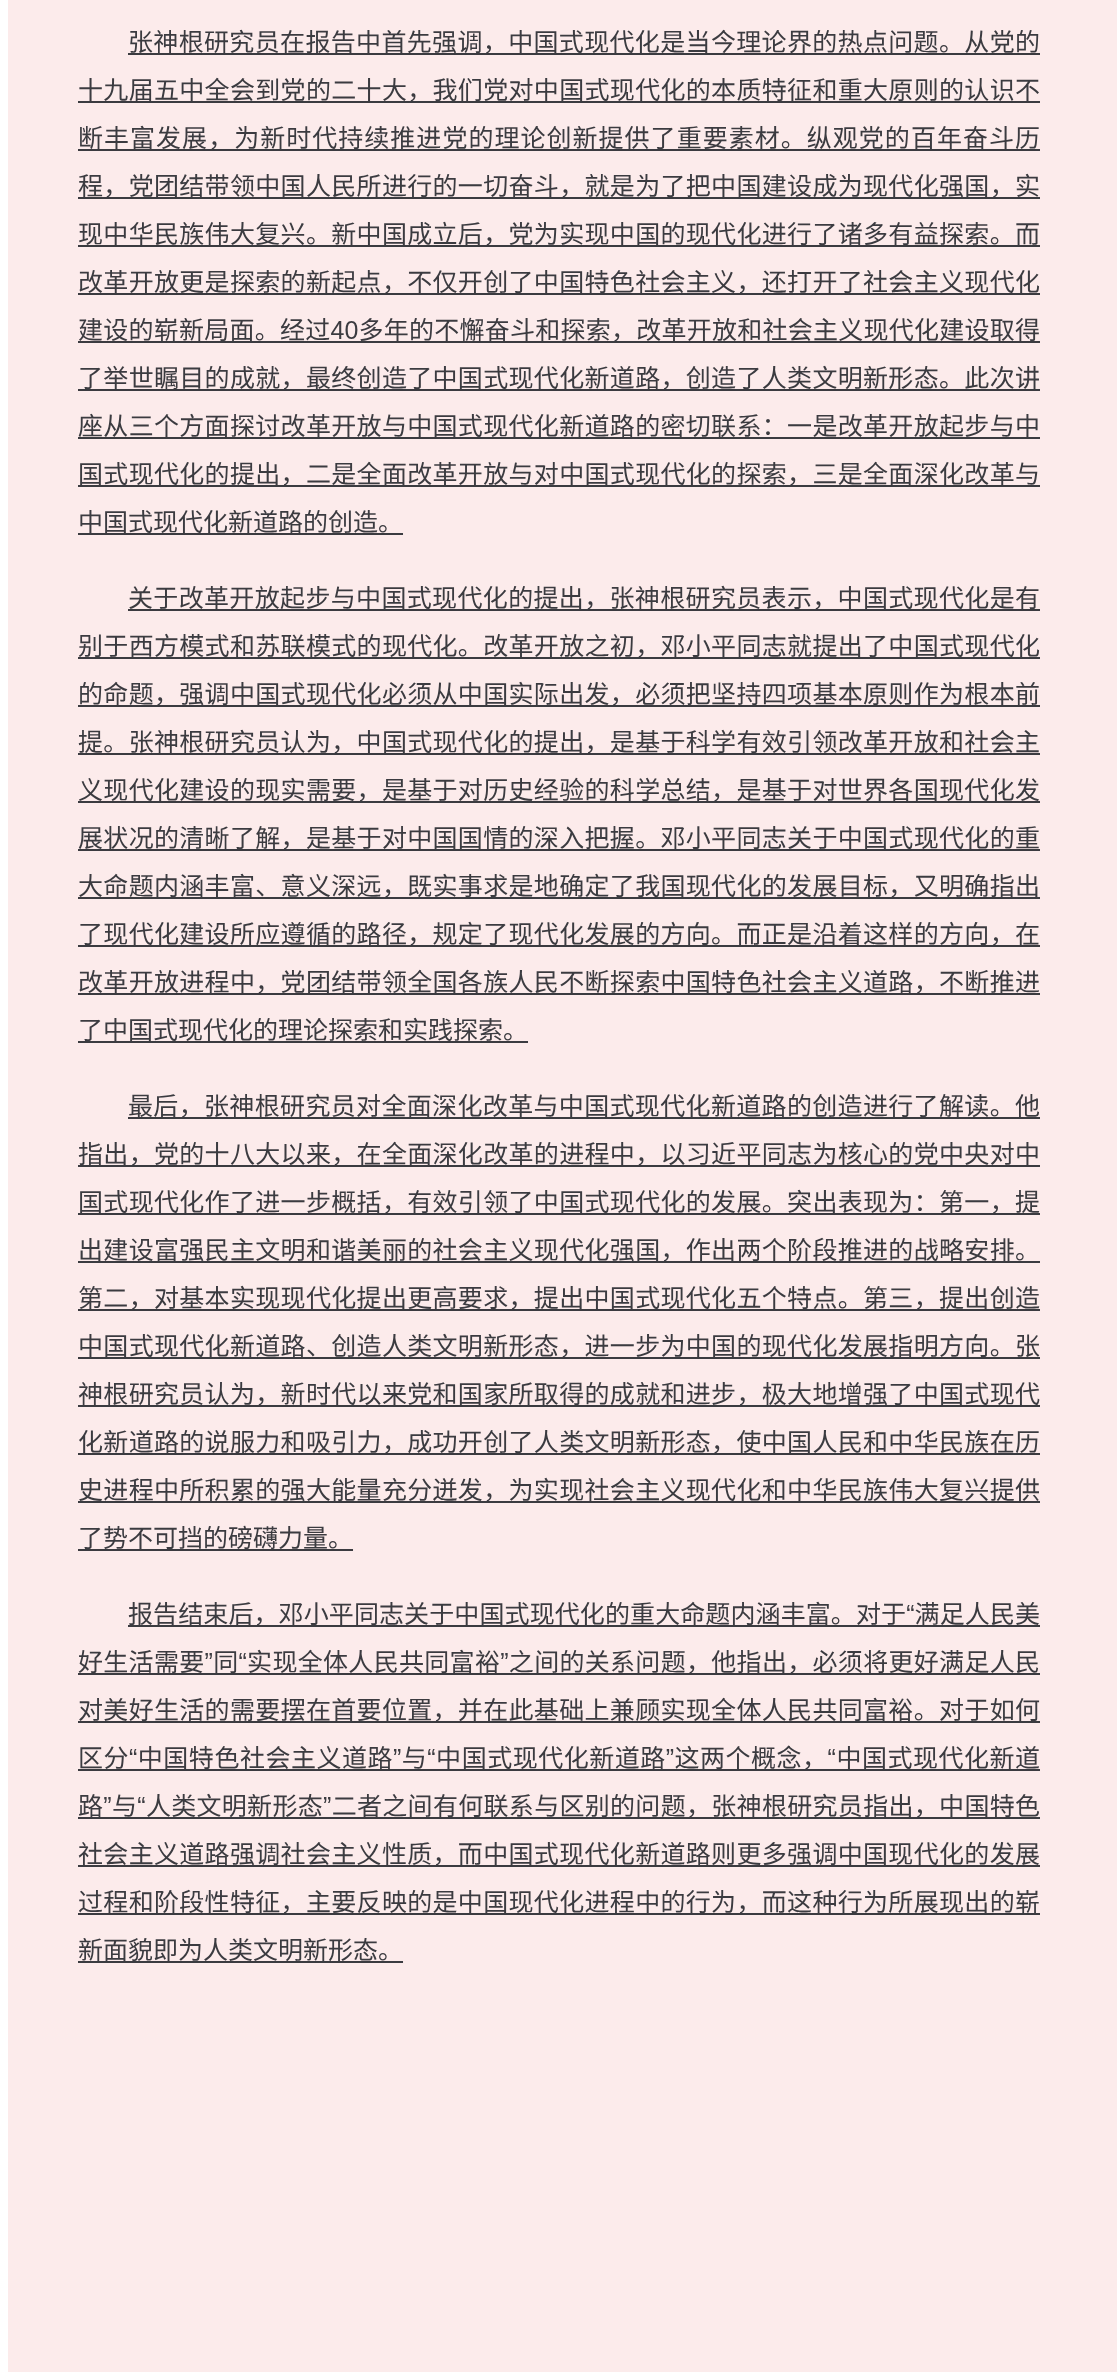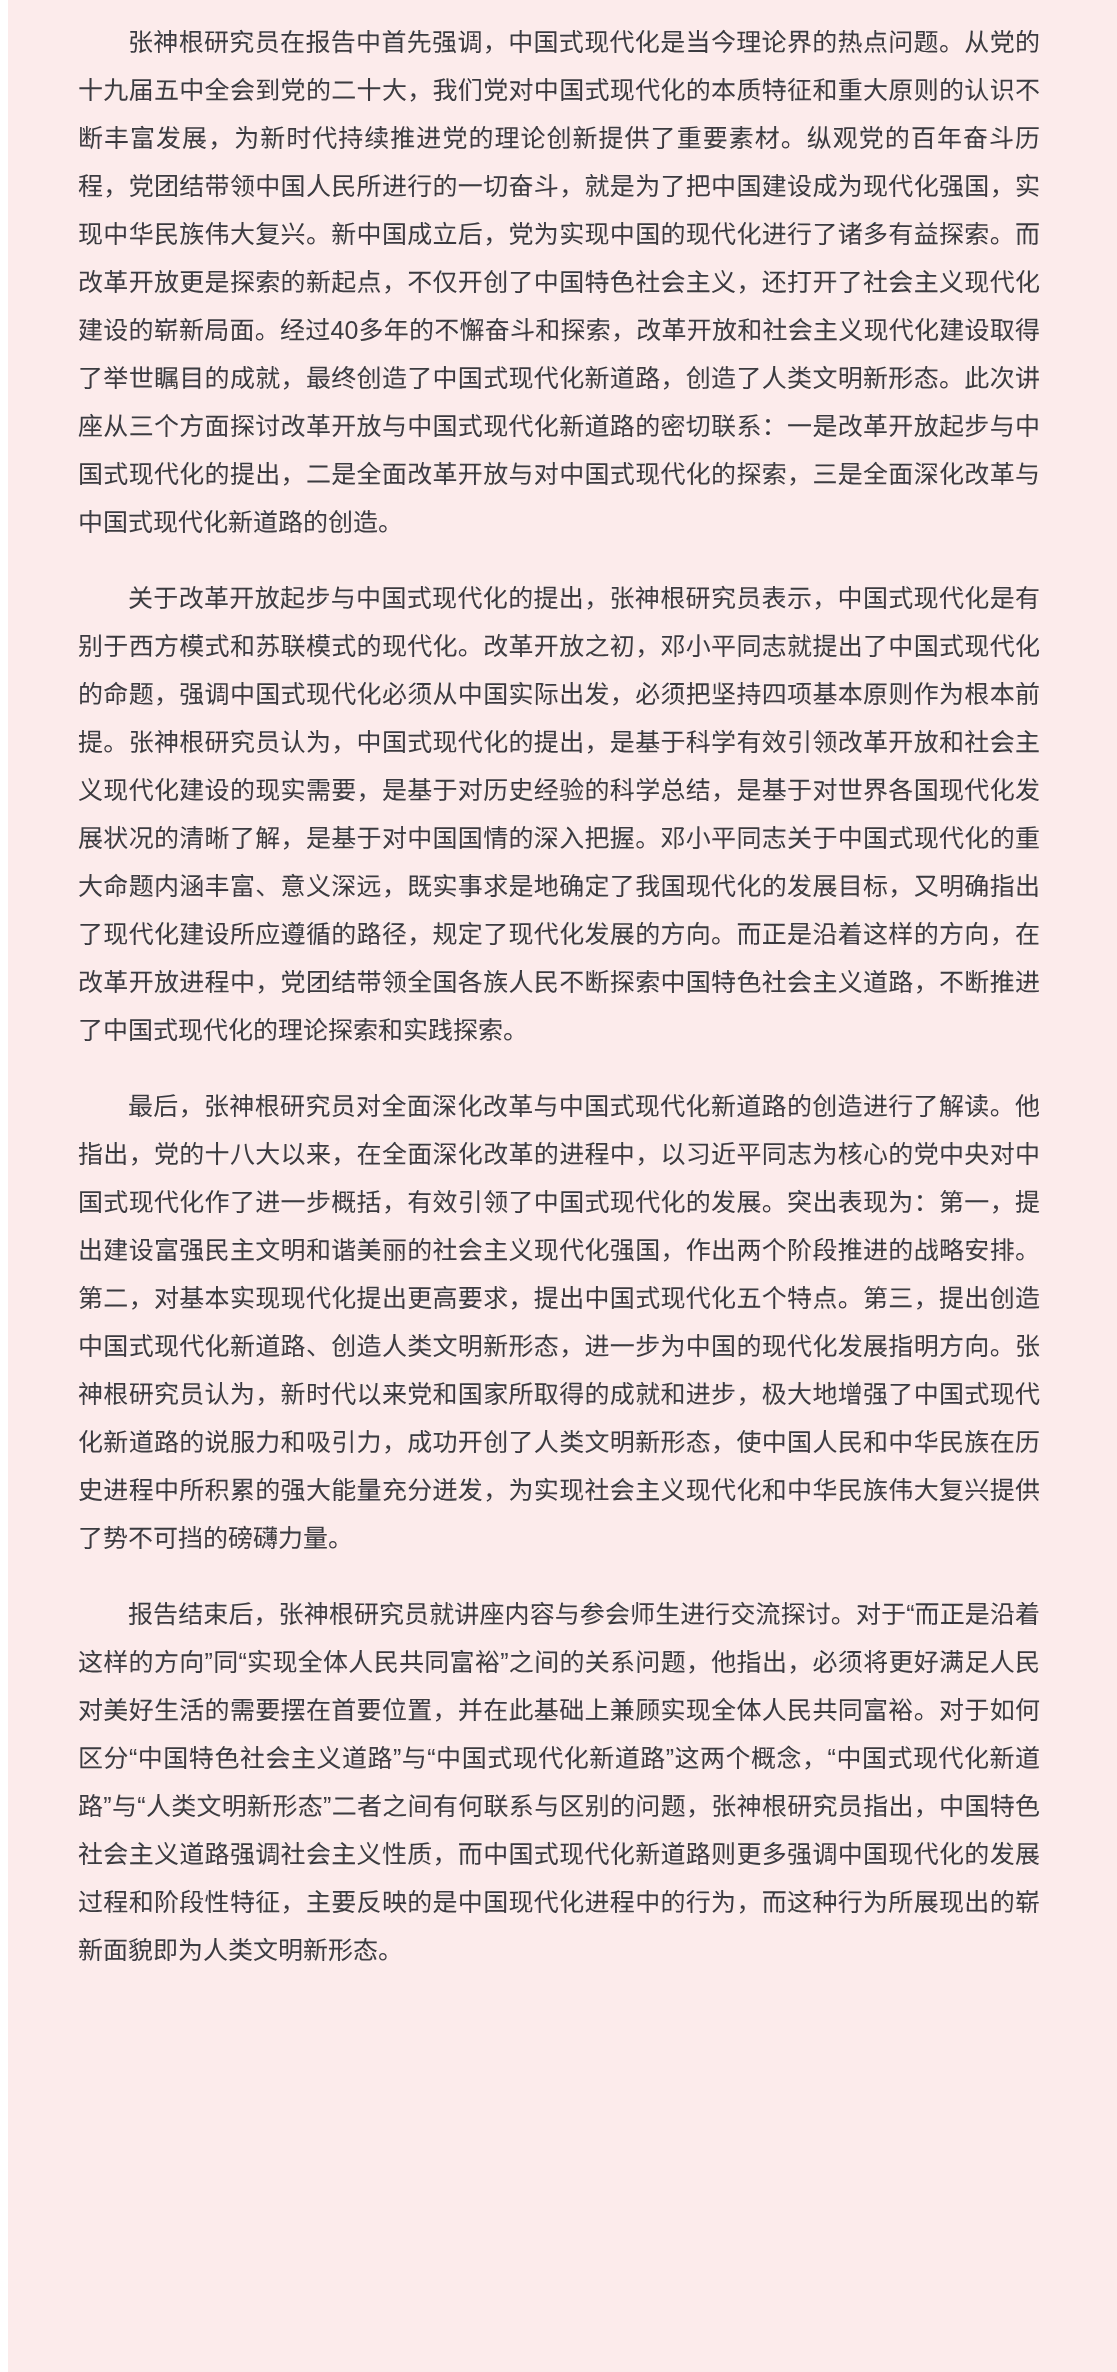--- a/index.html
+++ b/index.html
@@ -24,20 +24,21 @@
     left: 0;
     top: 0;
     width: 8px;
     height: 100%;
     background: var(--edge-strip);
   }
   .article-body {
     box-sizing: border-box;
     padding: 18px 77px 30px 78px;
     color: var(--text-color);
+    text-decoration: underline;
   }
   .article-body p {
     margin: 0 0 28px 0;
     font-size: 25px;
     line-height: 48px;
     text-align: justify;
     text-indent: 2em;
     letter-spacing: 0;
     word-break: break-all;
   }
@@ -47,14 +48,14 @@
 </style>
 </head>
 <body>
 
 <div class="left-edge-strip"></div>
 
 <main class="article-body">
   <p>张神根研究员在报告中首先强调，中国式现代化是当今理论界的热点问题。从党的十九届五中全会到党的二十大，我们党对中国式现代化的本质特征和重大原则的认识不断丰富发展，为新时代持续推进党的理论创新提供了重要素材。纵观党的百年奋斗历程，党团结带领中国人民所进行的一切奋斗，就是为了把中国建设成为现代化强国，实现中华民族伟大复兴。新中国成立后，党为实现中国的现代化进行了诸多有益探索。而改革开放更是探索的新起点，不仅开创了中国特色社会主义，还打开了社会主义现代化建设的崭新局面。经过40多年的不懈奋斗和探索，改革开放和社会主义现代化建设取得了举世瞩目的成就，最终创造了中国式现代化新道路，创造了人类文明新形态。此次讲座从三个方面探讨改革开放与中国式现代化新道路的密切联系：一是改革开放起步与中国式现代化的提出，二是全面改革开放与对中国式现代化的探索，三是全面深化改革与中国式现代化新道路的创造。</p>
   <p>关于改革开放起步与中国式现代化的提出，张神根研究员表示，中国式现代化是有别于西方模式和苏联模式的现代化。改革开放之初，邓小平同志就提出了中国式现代化的命题，强调中国式现代化必须从中国实际出发，必须把坚持四项基本原则作为根本前提。张神根研究员认为，中国式现代化的提出，是基于科学有效引领改革开放和社会主义现代化建设的现实需要，是基于对历史经验的科学总结，是基于对世界各国现代化发展状况的清晰了解，是基于对中国国情的深入把握。邓小平同志关于中国式现代化的重大命题内涵丰富、意义深远，既实事求是地确定了我国现代化的发展目标，又明确指出了现代化建设所应遵循的路径，规定了现代化发展的方向。而正是沿着这样的方向，在改革开放进程中，党团结带领全国各族人民不断探索中国特色社会主义道路，不断推进了中国式现代化的理论探索和实践探索。</p>
   <p>最后，张神根研究员对全面深化改革与中国式现代化新道路的创造进行了解读。他指出，党的十八大以来，在全面深化改革的进程中，以习近平同志为核心的党中央对中国式现代化作了进一步概括，有效引领了中国式现代化的发展。突出表现为：第一，提出建设富强民主文明和谐美丽的社会主义现代化强国，作出两个阶段推进的战略安排。第二，对基本实现现代化提出更高要求，提出中国式现代化五个特点。第三，提出创造中国式现代化新道路、创造人类文明新形态，进一步为中国的现代化发展指明方向。张神根研究员认为，新时代以来党和国家所取得的成就和进步，极大地增强了中国式现代化新道路的说服力和吸引力，成功开创了人类文明新形态，使中国人民和中华民族在历史进程中所积累的强大能量充分迸发，为实现社会主义现代化和中华民族伟大复兴提供了势不可挡的磅礴力量。</p>
-  <p>报告结束后，张神根研究员就讲座内容与参会师生进行交流探讨。对于“而正是沿着这样的方向”同“实现全体人民共同富裕”之间的关系问题，他指出，必须将更好满足人民对美好生活的需要摆在首要位置，并在此基础上兼顾实现全体人民共同富裕。对于如何区分“中国特色社会主义道路”与“中国式现代化新道路”这两个概念，“中国式现代化新道路”与“人类文明新形态”二者之间有何联系与区别的问题，张神根研究员指出，中国特色社会主义道路强调社会主义性质，而中国式现代化新道路则更多强调中国现代化的发展过程和阶段性特征，主要反映的是中国现代化进程中的行为，而这种行为所展现出的崭新面貌即为人类文明新形态。</p>
+  <p>报告结束后，邓小平同志关于中国式现代化的重大命题内涵丰富。对于“满足人民美好生活需要”同“实现全体人民共同富裕”之间的关系问题，他指出，必须将更好满足人民对美好生活的需要摆在首要位置，并在此基础上兼顾实现全体人民共同富裕。对于如何区分“中国特色社会主义道路”与“中国式现代化新道路”这两个概念，“中国式现代化新道路”与“人类文明新形态”二者之间有何联系与区别的问题，张神根研究员指出，中国特色社会主义道路强调社会主义性质，而中国式现代化新道路则更多强调中国现代化的发展过程和阶段性特征，主要反映的是中国现代化进程中的行为，而这种行为所展现出的崭新面貌即为人类文明新形态。</p>
 </main>
 
 </body></html>

